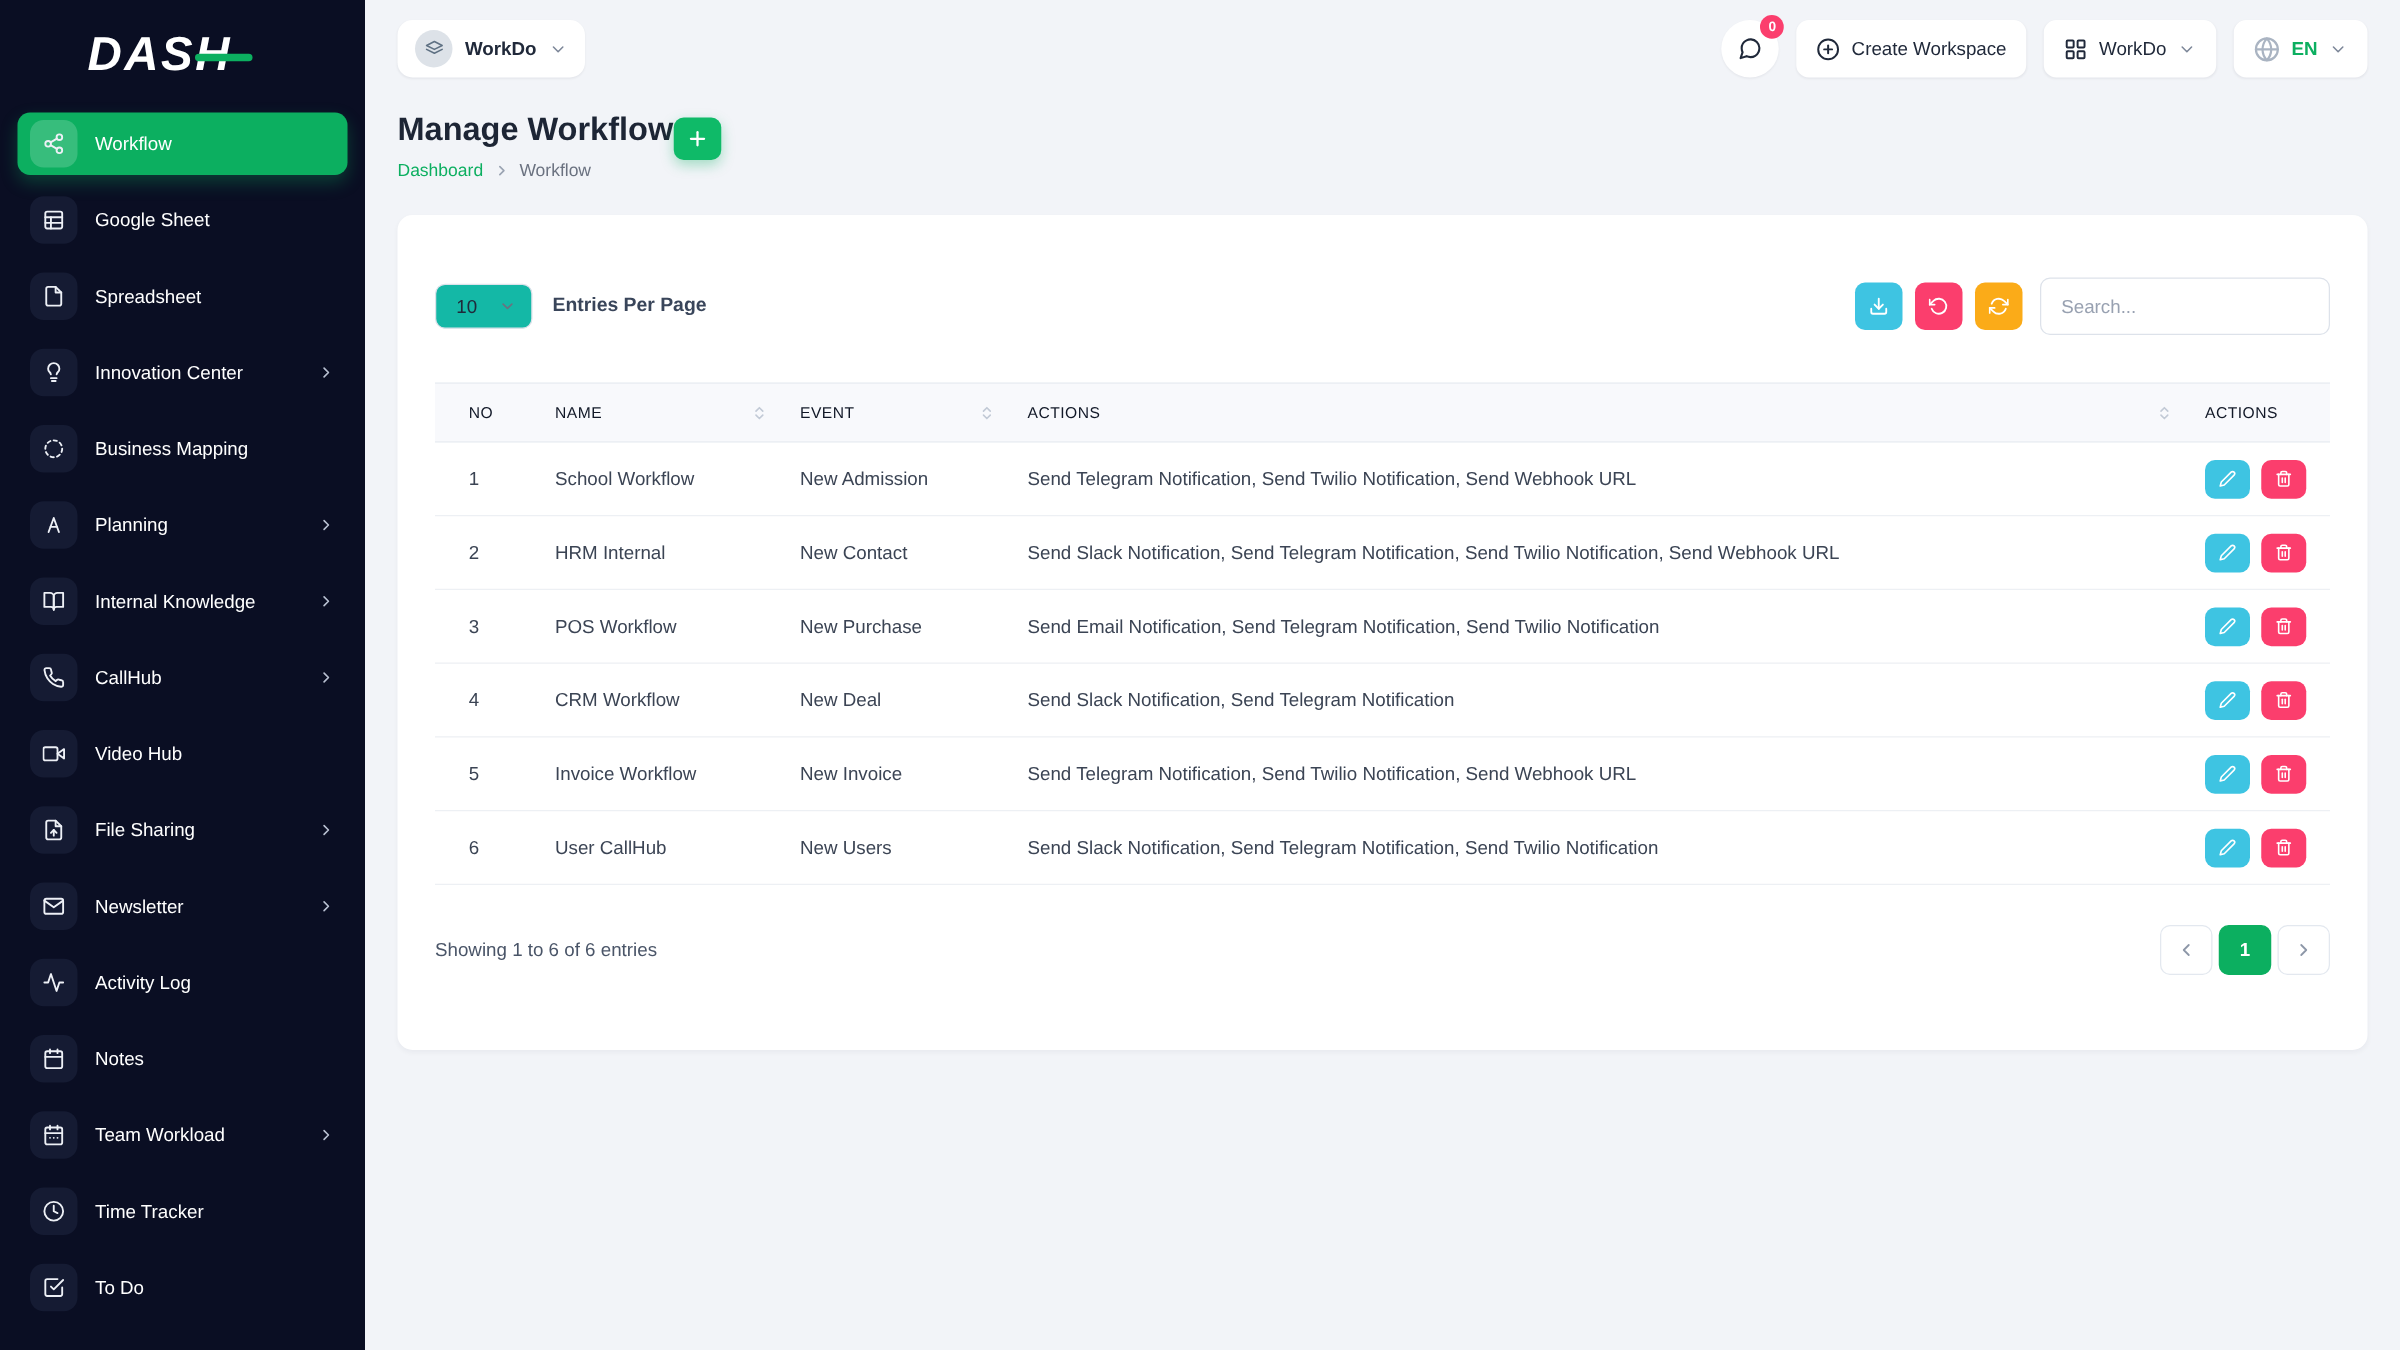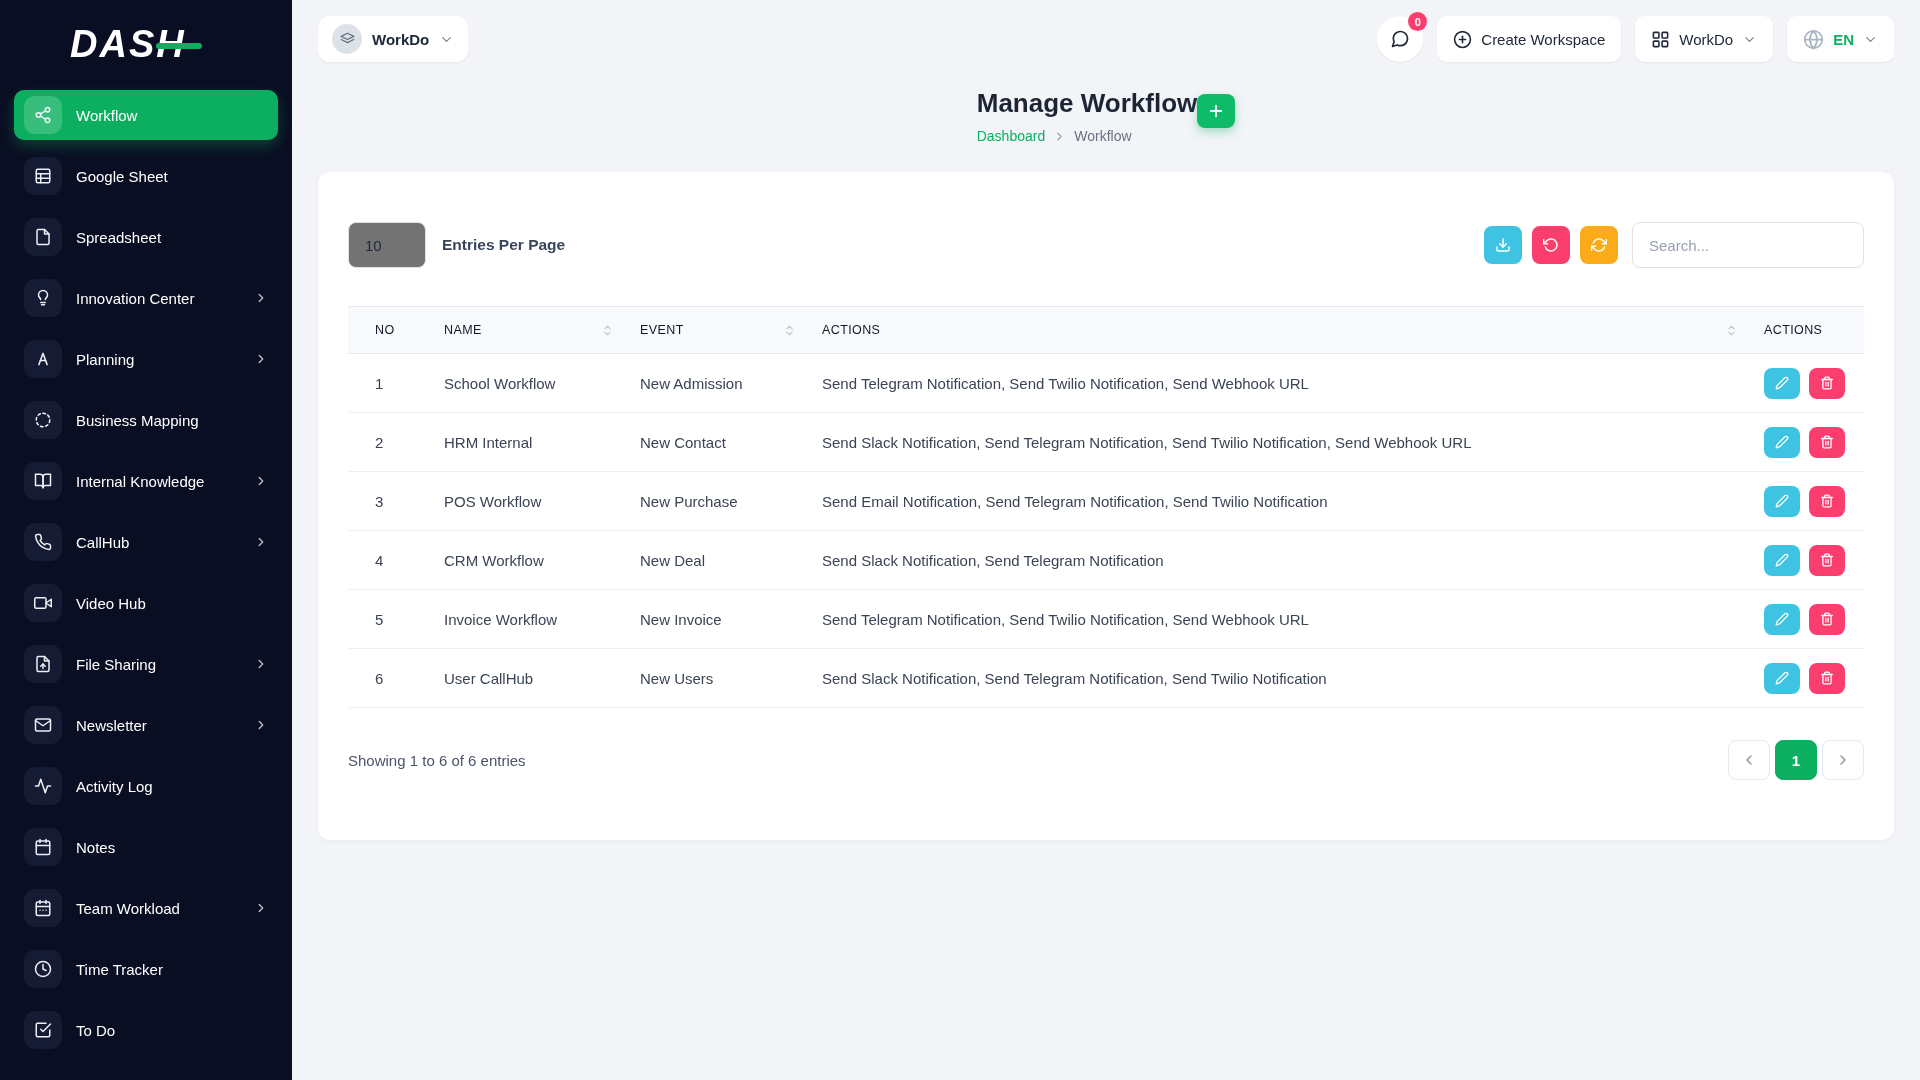--- a/index.html
+++ b/index.html
@@ -45,37 +45,37 @@
   .chat-btn > svg { width: 20px; height: 20px; color: #20293a; }
   .badge { position: absolute; top: -4px; right: -4px; min-width: 19px; height: 19px; padding: 0 5px; border-radius: 10px;
     background: #fb3e6d; color: #fff; font-size: 11px; font-weight: 700; display: flex; align-items: center; justify-content: center; }
   .pill-btn { background: #fff; border: none; border-radius: 10px; height: 46px; padding: 0 16px; display: flex;
     align-items: center; gap: 9px; font-family: inherit; font-size: 15px; color: #20293a; cursor: pointer;
     box-shadow: 0 1px 2px rgba(15,23,42,.06); }
   .p-ico svg { width: 19px; height: 19px; color: #20293a; }
   .p-ico.globe svg { width: 21px; height: 21px; color: #aab4c2; }
   .lang-label { color: #0caf60; font-weight: 700; }
 
-  .page-head { display: flex; justify-content: center; align-items: flex-start; padding: 18px 26px 0; }
+  .page-head { display: flex; justify-content: flex-start; align-items: flex-start; padding: 18px 26px 0; }
   .page-title { margin: 0; font-size: 26px; font-weight: 700; color: #1d2535; }
   .breadcrumb { margin-top: 9px; display: flex; align-items: center; gap: 8px; font-size: 14px; }
   .bc-link { color: #0caf60; text-decoration: none; cursor: pointer; }
   .bc-sep svg { width: 13px; height: 13px; color: #9aa3b2; }
   .bc-current { color: #6b7280; }
   .add-btn { width: 38px; height: 34px; border: none; border-radius: 8px; background: #0fba68; color: #fff;
     display: flex; align-items: center; justify-content: center; cursor: pointer; margin-top: 6px;
     box-shadow: 0 4px 10px rgba(12,175,96,.35); }
   .add-btn svg { width: 18px; height: 18px; }
 
   
   .card { margin: 28px 26px 0; background: #fff; border-radius: 12px; padding: 50px 30px 60px;
     box-shadow: 0 2px 4px rgba(15,23,42,.04); }
   .controls { display: flex; align-items: center; }
-  .select { width: 78px; height: 46px; border: 1px solid #dde2ea; border-radius: 8px; display: flex; align-items: center;
-    justify-content: space-between; padding: 0 12px 0 16px; font-size: 15px; color: #20293a; cursor: pointer; background: #737373; }
+  .select { width: 78px; height: 36px; border: 1px solid #dde2ea; border-radius: 8px; display: flex; align-items: center;
+    justify-content: space-between; padding: 0 12px 0 16px; font-size: 15px; color: #20293a; cursor: pointer; background: #14b8a6; }
   .select svg { width: 14px; height: 14px; color: #6b7280; }
   .entries-label { margin-left: 16px; font-size: 15.5px; color: #39455a; font-weight: bold; }
   .ctrl-spacer { flex: 1; }
   .icon-btn { width: 38px; height: 38px; border: none; border-radius: 8px; display: flex; align-items: center;
     justify-content: center; color: #fff; cursor: pointer; margin-left: 10px; }
   .icon-btn svg { width: 16px; height: 16px; }
   .icon-btn.download { background: #3ec4e2; }
   .icon-btn.reset { background: #fb3e6d; }
   .icon-btn.refresh { background: #fbab18; }
   .search-input { margin-left: 14px; width: 232px; height: 46px; border: 1px solid #dde2ea; border-radius: 8px;
@@ -161,42 +161,42 @@
               <path d="M15.09 14c.18-.98.65-1.74 1.41-2.5A4.65 4.65 0 0 0 18 8 6 6 0 0 0 6 8c0 1 .23 2.23 1.5 3.5.76.76 1.23 1.52 1.41 2.5"></path>
             </svg>
           </span>
     <span class="side-label">Innovation Center</span>
     <span class="side-chevron">
       <svg viewBox="0 0 24 24" fill="none" stroke="currentColor" stroke-width="2.2" stroke-linecap="round" stroke-linejoin="round">
               <polyline points="9 18 15 12 9 6"></polyline>
             </svg>
     </span>
   </div>
+        <div class="side-item">
+    <span class="side-ico">
+            <svg viewBox="0 0 24 24" fill="none" stroke="currentColor" stroke-width="2" stroke-linecap="round" stroke-linejoin="round">
+              <circle cx="12" cy="12" r="9" stroke-dasharray="3.5 3.5"></circle>
+            </svg>
+          </span>
+    <span class="side-label">Business Mapping</span>
+
+  </div>
         <div class="side-item expandable">
     <span class="side-ico">
             <svg viewBox="0 0 24 24" fill="none" stroke="currentColor" stroke-width="2" stroke-linecap="round" stroke-linejoin="round">
               <path d="M6.5 19.5 12 4.5l5.5 15"></path>
               <line x1="8.6" y1="14" x2="15.4" y2="14"></line>
             </svg>
           </span>
     <span class="side-label">Planning</span>
     <span class="side-chevron">
       <svg viewBox="0 0 24 24" fill="none" stroke="currentColor" stroke-width="2.2" stroke-linecap="round" stroke-linejoin="round">
               <polyline points="9 18 15 12 9 6"></polyline>
             </svg>
     </span>
-  </div>
-        <div class="side-item">
-    <span class="side-ico">
-            <svg viewBox="0 0 24 24" fill="none" stroke="currentColor" stroke-width="2" stroke-linecap="round" stroke-linejoin="round">
-              <circle cx="12" cy="12" r="9" stroke-dasharray="3.5 3.5"></circle>
-            </svg>
-          </span>
-    <span class="side-label">Business Mapping</span>
-
   </div>
         <div class="side-item expandable">
     <span class="side-ico">
             <svg viewBox="0 0 24 24" fill="none" stroke="currentColor" stroke-width="2" stroke-linecap="round" stroke-linejoin="round">
               <path d="M2 3h6a4 4 0 0 1 4 4v14a3 3 0 0 0-3-3H2z"></path>
               <path d="M22 3h-6a4 4 0 0 0-4 4v14a3 3 0 0 1 3-3h7z"></path>
             </svg>
           </span>
     <span class="side-label">Internal Knowledge</span>
     <span class="side-chevron">

